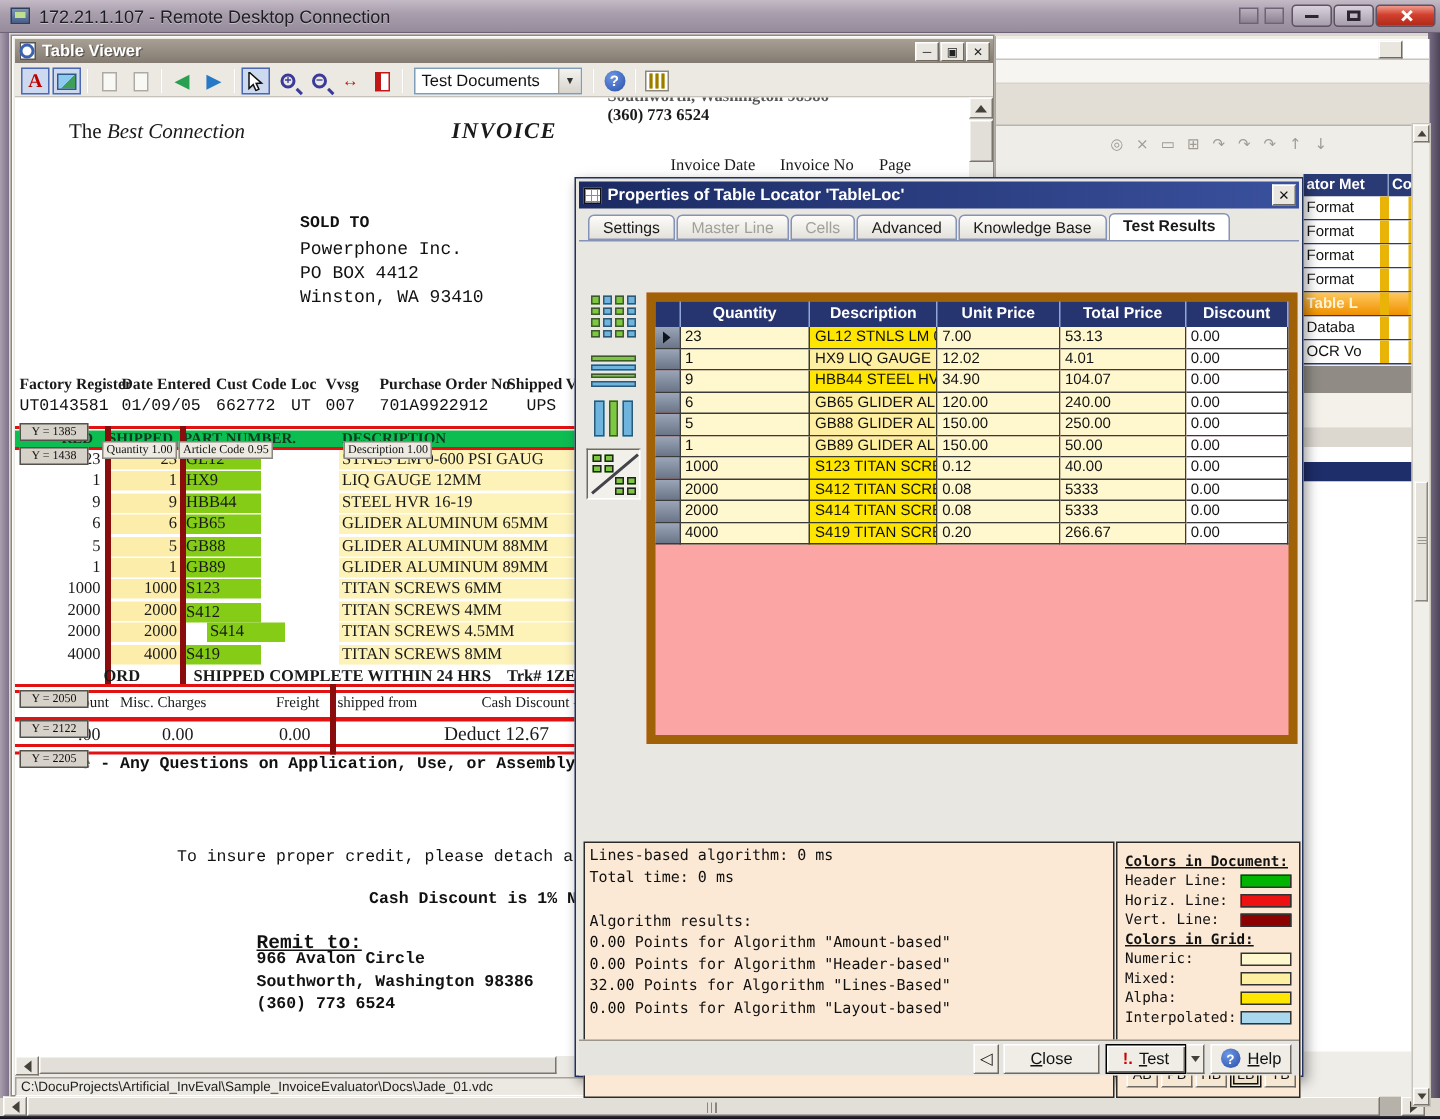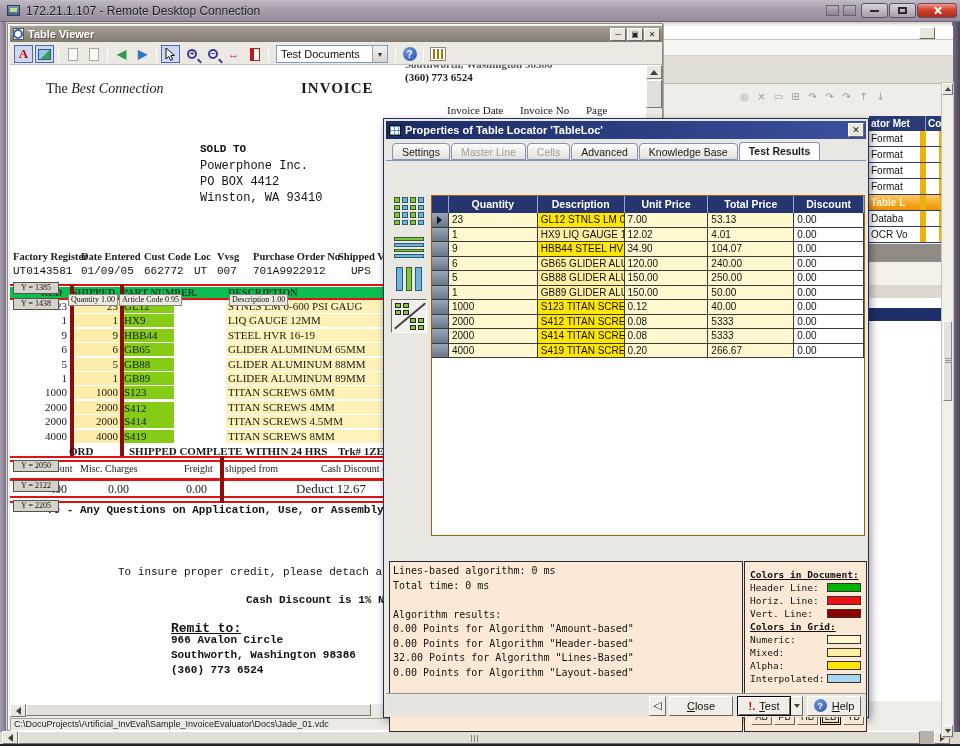--- a/index.html
+++ b/index.html
@@ -134,21 +134,21 @@
 #lib2 i:nth-child(even){background:#6eb4dc;border-color:#2a5a7a}
 #lib3{top:106px;height:24px;display:flex;gap:3px;padding:0 2px}
 #lib3 i{flex:1;border:1px solid #2a5a7a;background:#6eb4dc}
 #lib3 i:nth-child(2){background:#7cc840;border-color:#3f5a2a}
 #lib4{top:138px;left:5px;width:36px;height:34px;background:#f2f0ea;border:1px solid;border-color:#6e6a62 #fff #fff #6e6a62;position:absolute}
 #lib4 .diag{position:absolute;left:-2px;top:15px;width:40px;height:2px;background:#44424a;transform:rotate(-40deg)}
 .sq4{position:absolute;width:14px;height:12px;display:grid;grid-template-columns:1fr 1fr;gap:2px}
 .sq4 i{background:#7cc840;border:1px solid #222}
 #sqa{left:3px;top:3px}#sqb{left:18px;top:18px}
 
-#dg{position:absolute;left:45px;top:34px;width:434px;height:341px;background:#ffffff;border:1px solid #a16207}
+#dg{position:absolute;left:45px;top:34px;width:434px;height:301px;background:#fca5a5;border:6px solid #a16207}
 #dg-head{display:flex;height:17px;background:#26356F}
 #dg-head div{color:#fff;font-weight:bold;font-size:10.5px;line-height:16px;text-align:center;border-right:1px solid #8fa8d8;overflow:hidden}
 .dg-row{display:flex;height:14.5px}
 .dg-row div{font-size:10px;line-height:14px;padding-left:3px;border-right:1px solid #3a3a3a;border-bottom:1px solid #3a3a3a;
  overflow:hidden;white-space:nowrap;color:#111}
 .dg-sel{background:linear-gradient(180deg,#9aa6b8,#6a7688);position:relative}
 .dg-sel .tri.right{position:absolute;left:5px;top:3px;border-left-color:#10141c}
 .numeric{background:#FFF8CE}.mixedc{background:#FFEFA0}.alphac{background:#FFE600}.whitec{background:#fff}
 #dg-status{position:absolute;left:45px;top:377px;width:434px;height:21px;background:#D7D4CB;
  border:1px solid;border-color:#9a968e #fff #fff #9a968e;font-size:10.5px;line-height:19px;padding-left:6px;color:#111}
@@ -273,21 +273,21 @@
             <i></i>
             <i></i>
           </div>
         </div>
     </div>
 
     <div id="doc">
       <div class="ser" style="left:395px;top:-7px;font-weight:bold;font-size:11px;color:#555">Southworth, Washington 98386</div>
       <div class="ser" style="left:395px;top:6px;font-weight:bold;font-size:11px">(360) 773 6524</div>
       <div class="ser" style="left:36px;top:16px;font-size:14px"><span>The </span><i>Best Connection</i></div>
-      <div class="ser" style="left:291px;top:15px;font-size:15px;font-weight:bold;letter-spacing:1px">INVOICE</div>
+      <div class="ser" style="left:291px;top:15px;font-size:15px;font-weight:bold;font-style:italic;letter-spacing:1px">INVOICE</div>
       <div class="ser" style="left:437px;top:39px;font-size:11px">Invoice Date</div>
       <div class="ser" style="left:510px;top:39px;font-size:11px">Invoice No</div>
       <div class="ser" style="left:576px;top:39px;font-size:11px">Page</div>
 
       <div class="mono" style="left:190px;top:78px;font-weight:bold;font-size:11px">SOLD TO</div>
       <div class="mono" style="left:190px;top:94px;font-size:12px">Powerphone Inc.</div>
       <div class="mono" style="left:190px;top:110px;font-size:12px">PO BOX 4412</div>
       <div class="mono" style="left:190px;top:126px;font-size:12px">Winston, WA 93410</div>
 
       <div id="inv-meta-labels">
@@ -363,21 +363,21 @@
           </div>
           <div class="inv-row">
             <span style="left: 10px; top: 335.8px; width: 47px; text-align: right;">2000</span>
             <span class="cell-ship" style="left: 62px; top: 335.8px; width: 48px;">2000</span>
             <span class="cell-part" style="left: 112px; top: 337px; width: 52px;">S412</span>
             <span class="cell-desc" style="left: 216px; top: 335.8px; width: 417px;">TITAN SCREWS 4MM</span>
           </div>
           <div class="inv-row">
             <span style="left: 10px; top: 350.2px; width: 47px; text-align: right;">2000</span>
             <span class="cell-ship" style="left: 62px; top: 350.2px; width: 48px;">2000</span>
-            <span class="cell-part" style="left: 112px; top: 350.2px; width: 52px;">S414</span>
+            <span class="cell-part" style="left: 128px; top: 350.2px; width: 52px;">S414</span>
             <span class="cell-desc" style="left: 216px; top: 350.2px; width: 417px;">TITAN SCREWS 4.5MM</span>
           </div>
           <div class="inv-row">
             <span style="left: 10px; top: 364.6px; width: 47px; text-align: right;">4000</span>
             <span class="cell-ship" style="left: 62px; top: 364.6px; width: 48px;">4000</span>
             <span class="cell-part" style="left: 112px; top: 364.6px; width: 52px;">S419</span>
             <span class="cell-desc" style="left: 216px; top: 364.6px; width: 417px;">TITAN SCREWS 8MM</span>
           </div>
         </div>
 

